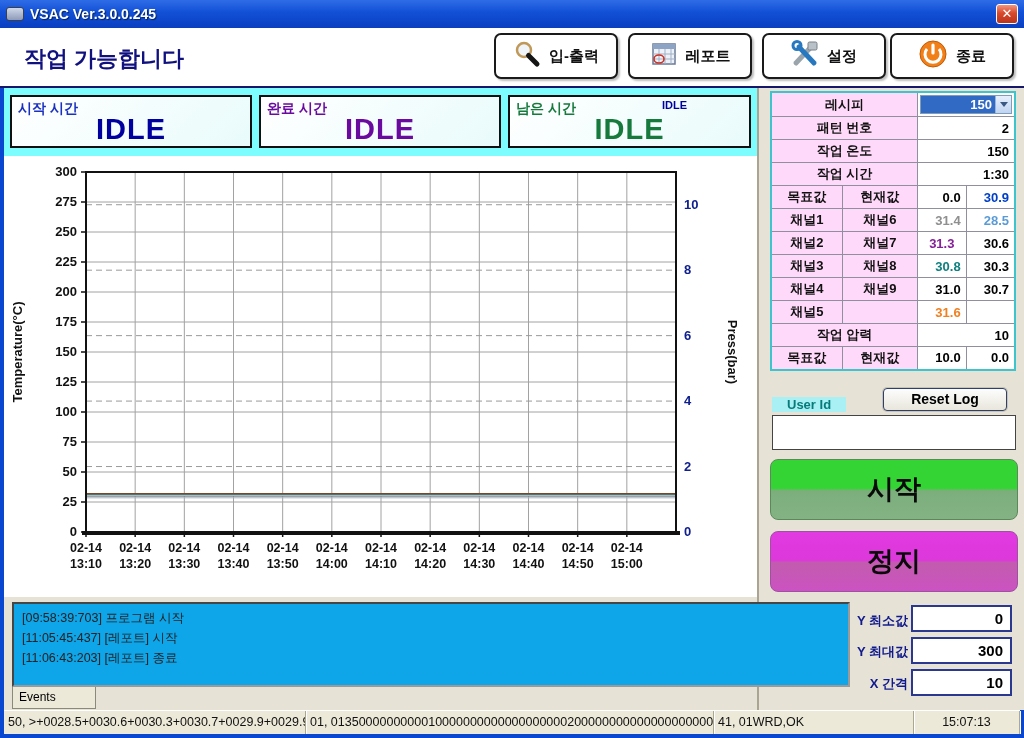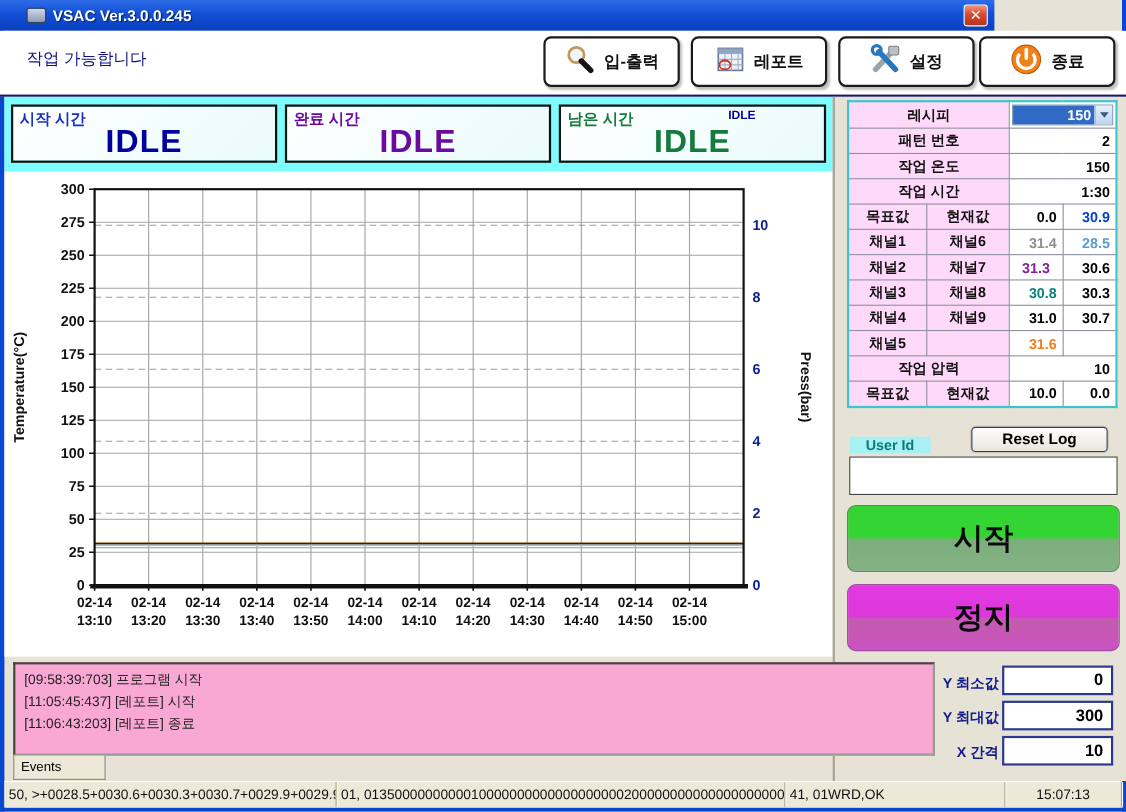--- a/index.html
+++ b/index.html
@@ -1,31 +1,31 @@
 <!DOCTYPE html>
 <html><head>
 <meta charset="utf-8">
 <style>
   * { margin:0; padding:0; box-sizing:border-box; }
   html,body { width:1024px; height:738px; overflow:hidden; font-family:"Liberation Sans","DejaVu Sans",sans-serif; }
   #window { position:relative; width:1024px; height:738px; background:#e6e2d6; border-left:4px solid #0a47d0; border-right:4px solid #0a47d0; border-bottom:4px solid #0a47d0; }
 
   
-  #titlebar { position:absolute; left:-4px; top:0; width:904px; height:28px;
+  #titlebar { position:absolute; left:-4px; top:0; width:1024px; height:28px;
     background:linear-gradient(180deg,#2e6ce6 0%,#1150d6 45%,#0a3fc0 100%);
-    display:flex; align-items:center; padding:0 24px; }
+    display:flex; align-items:center; padding:0 6px; }
   #title-icon { width:18px; height:14px; background:linear-gradient(180deg,#cfd8ea,#8e9bb8); border:1px solid #39414f; border-radius:3px; margin-right:6px; }
   #title-text { color:#fff; font-weight:bold; font-size:14px; text-shadow:1px 1px 1px #03225e; }
   #close-btn { position:absolute; right:6px; top:4px; width:22px; height:20px; border-radius:3px;
     background:linear-gradient(180deg,#f0957f 0%,#d9492c 45%,#b8341c 100%); border:1px solid #fff;
     color:#fff; font-weight:bold; font-size:13px; line-height:18px; text-align:center; cursor:pointer; }
 
   
   #header { position:absolute; left:-4px; top:28px; width:1024px; height:60px; background:#ffffff; border-bottom:2px solid #16166a; }
-  #status-message { position:absolute; left:24px; top:16px; font-size:15px; font-weight:normal; color:#10107e; }
+  #status-message { position:absolute; left:24px; top:16px; font-size:22px; font-weight:bold; color:#10107e; }
   .tool-btn { position:absolute; top:5px; height:46px; width:124px; background:#fff; border:2px solid #1a1a1a; border-radius:7px;
     box-shadow:0 0 0 2px #fff inset, 2px 2px 2px rgba(0,0,0,.25); display:flex; align-items:center; justify-content:center; gap:8px; cursor:pointer; }
   .tool-btn .lbl { font-size:15px; font-weight:bold; color:#111; }
 
   
   #status-strip { position:absolute; left:0; top:88px; width:753px; height:68px; background:#7dfdfd; }
   .idle-box { position:absolute; top:7px; height:53px; background:linear-gradient(135deg,#ffffff,#e9fbfb); border:2px solid #101010; }
   .idle-label { position:absolute; left:6px; top:3px; font-size:14px; font-weight:600; }
   .idle-value { position:absolute; left:0; right:0; top:16px; text-align:center; font-size:29px; font-weight:bold; letter-spacing:1px; }
   #idle-badge { position:absolute; right:62px; top:2px; font-size:11px; font-weight:bold; color:#0000a0; }
@@ -47,21 +47,21 @@
   #reset-log { position:absolute; left:124px; top:300px; width:124px; height:23px; background:linear-gradient(180deg,#fdfdfd,#e8e6dc);
     border:1px solid #30406e; border-radius:4px; box-shadow:0 0 0 1px #c8c4b4; font-size:14px; font-weight:bold; text-align:center; line-height:21px; cursor:pointer; }
   #userid-label { position:absolute; left:13px; top:309px; background:#a8f0f4; color:#077a7a; font-size:13px; font-weight:bold; padding:0 15px; }
   #userid-input { position:absolute; left:13px; top:327px; width:244px; height:35px; background:#fff; border:1px solid #444; }
   #btn-start { position:absolute; left:11px; top:371px; width:248px; height:61px; border:1px solid #5a8a5a; border-radius:8px;
     background:linear-gradient(180deg,#35d435 0%,#35d435 48%,#7cae7c 52%,#84b284 100%); font-size:27px; font-weight:bold; color:#0a0a0a; text-align:center; line-height:58px; cursor:pointer; }
   #btn-stop { position:absolute; left:11px; top:443px; width:248px; height:61px; border:1px solid #a050a0; border-radius:8px;
     background:linear-gradient(180deg,#e23ae2 0%,#dc38da 48%,#c25cae 52%,#cc52c2 100%); font-size:27px; font-weight:bold; color:#0a0a0a; text-align:center; line-height:58px; cursor:pointer; }
 
   
-  #events-box { position:absolute; left:8px; top:602px; width:838px; height:85px; background:#f9a8d4; border:2px inset #9a9a9a; padding:4px 8px; overflow:hidden; }
+  #events-box { position:absolute; left:8px; top:602px; width:838px; height:85px; background:#0ea5e9; border:2px inset #9a9a9a; padding:4px 8px; overflow:hidden; }
   .ev-line { font-size:12.5px; color:#222; line-height:1.6; white-space:nowrap; }
   #events-tab { position:absolute; left:8px; top:687px; width:84px; height:22px; background:#ece9d8; border:1px solid #8a8a7a; border-top:none; font-size:12px; padding:3px 6px; }
 
   
   .axis-row-label { position:absolute; font-size:13px; font-weight:bold; color:#101a8c; width:78px; text-align:right; }
   .axis-input { position:absolute; left:907px; width:101px; height:27px; background:#fff; border:2px solid #2a3890;
     font-size:15px; font-weight:bold; text-align:right; padding:3px 7px 0 0; }
 
   
   #statusbar { position:absolute; left:0; top:710px; width:1016px; height:24px; background:#ece9d8; border-top:1px solid #fff; display:flex; }

